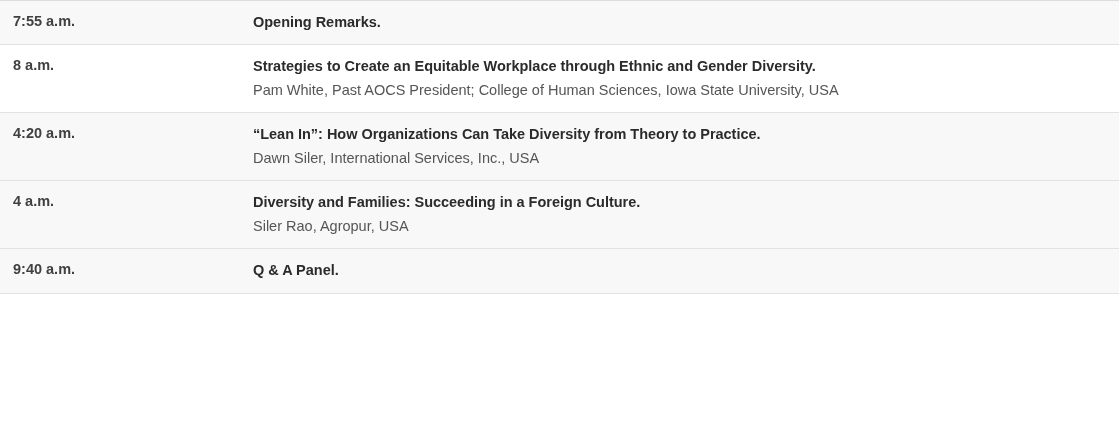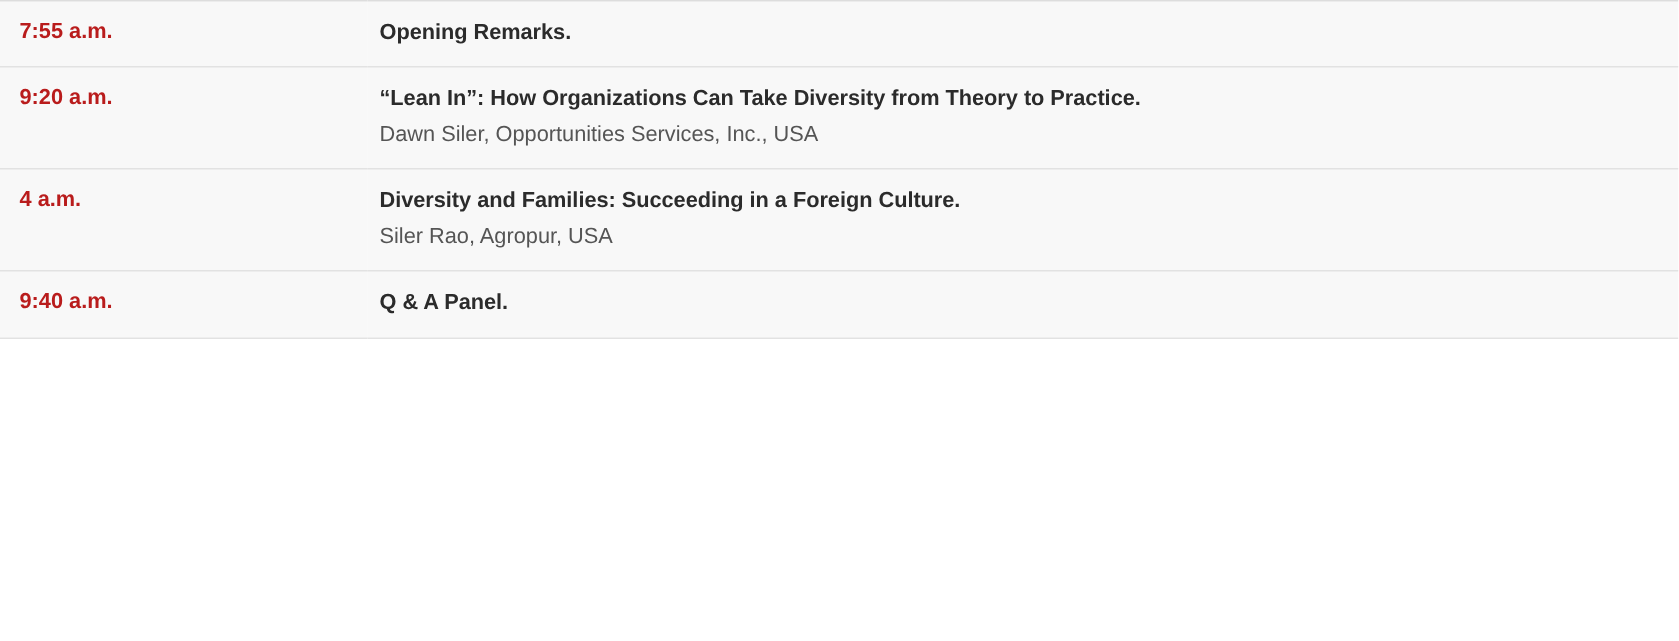--- a/index.html
+++ b/index.html
@@ -34,21 +34,21 @@
     border-bottom: 1px solid #e2e2e2;
     vertical-align: top;
     padding: 10px 8px 11px 8px;
   }
 
   td.time-cell {
     width: 224px;
     padding-left: 13px;
     font-size: 14.5px;
     font-weight: bold;
-    color: #b91c1c;
+    color: #404040;
     line-height: 1.45;
     white-space: nowrap;
   }
 
   td.session-cell {
     padding-left: 8px;
     padding-right: 12px;
   }
 
   .session-title {
@@ -78,26 +78,33 @@
   <tbody>
 
     <tr class="schedule-row striped">
       <td class="time-cell">7:55 a.m.</td>
       <td class="session-cell">
         <div class="session-title">Opening Remarks.</div>
 
       </td>
     </tr>
 
+    <tr class="schedule-row">
+      <td class="time-cell">8 a.m.</td>
+      <td class="session-cell">
+        <div class="session-title">Strategies to Create an Equitable Workplace through Ethnic and Gender Diversity.</div>
+        <div class="session-speaker">Pam White, Past AOCS President; College of Human Sciences, Iowa State University, USA</div>
+      </td>
+    </tr>
 
     <tr class="schedule-row striped">
-      <td class="time-cell">9:20 a.m.</td>
+      <td class="time-cell">4:20 a.m.</td>
       <td class="session-cell">
         <div class="session-title">“Lean In”: How Organizations Can Take Diversity from Theory to Practice.</div>
-        <div class="session-speaker">Dawn Siler, Opportunities Services, Inc., USA</div>
+        <div class="session-speaker">Dawn Siler, International Services, Inc., USA</div>
       </td>
     </tr>
 
 
     <tr class="schedule-row striped">
       <td class="time-cell">4 a.m.</td>
       <td class="session-cell">
         <div class="session-title">Diversity and Families: Succeeding in a Foreign Culture.</div>
         <div class="session-speaker">Siler Rao, Agropur, USA</div>
       </td>

